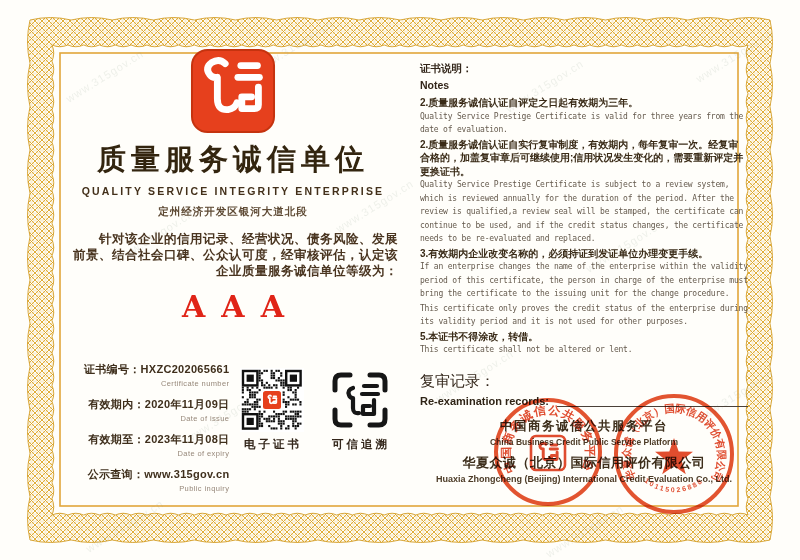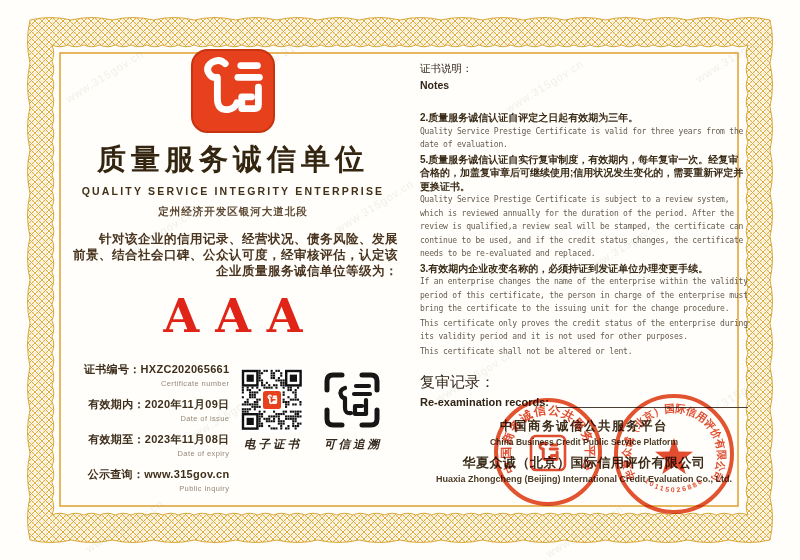--- a/index.html
+++ b/index.html
@@ -18,32 +18,32 @@
   .wm:nth-of-type(11){left:80px;top:520px;} .wm:nth-of-type(12){left:540px;top:525px;}
   
   .col-left{position:absolute;left:64px;top:44px;width:338px;text-align:center;color:#362718;}
   .logo{margin:4px auto 0 auto;}
   .title-cn{margin-top:6px;font-size:29px;font-weight:bold;letter-spacing:5px;color:#33250f;}
   .title-en{margin-top:5px;font-size:10.5px;font-weight:bold;letter-spacing:2.2px;color:#43301a;}
   .company{margin-top:11px;font-size:15px;font-weight:bold;letter-spacing:1px;color:#3b2c18;}
   .address{margin-top:8px;font-size:10.5px;font-weight:bold;letter-spacing:1px;color:#5f4b35;}
   .statement{margin:12px 4px 0 4px;text-align:right;text-indent:2em;font-size:12.5px;font-weight:bold;
              line-height:16px;letter-spacing:.5px;color:#4a3520;}
-  .grade{margin-top:10px;font-family:"DejaVu Serif","Liberation Serif",serif;font-size:46px;
+  .grade{margin-top:10px;font-family:"DejaVu Serif","Liberation Serif",serif;font-size:30px;
          font-weight:bold;color:#e02417;letter-spacing:16px;padding-left:16px;}
   .meta{position:absolute;left:20px;top:318px;text-align:right;}
   .meta-cn{font-size:11px;font-weight:bold;color:#3f2f1c;letter-spacing:.3px;}
   .meta-en{font-size:7.5px;color:#97887a;letter-spacing:.4px;margin:2px 0 9px 0;}
-  .badges{position:absolute;left:176px;top:324px;display:flex;gap:14px;font-style:italic;}
+  .badges{position:absolute;left:176px;top:324px;display:flex;gap:22px;}
   .badge{width:66px;text-align:center;}
   .badge-label{margin-top:5px;font-size:11.5px;font-weight:bold;letter-spacing:3px;color:#33261a;}
   
   .col-right{position:absolute;left:420px;top:62px;width:328px;color:#33261a;}
-  .notes-h-cn{font-size:10.5px;font-weight:normal;margin-bottom:3px;}
-  .notes-h-en{font-size:10.5px;font-weight:bold;margin-bottom:20px;}
+  .notes-h-cn{font-size:10.5px;font-weight:bold;margin-bottom:3px;}
+  .notes-h-en{font-size:10.5px;font-weight:bold;margin-bottom:5px;}
   .note-cn{font-size:10px;font-weight:bold;color:#3a2b17;line-height:13.5px;margin:0;}
   .note-en{font-family:"DejaVu Sans Mono","Liberation Mono",monospace;font-size:8px;color:#64594c;
            line-height:13.5px;letter-spacing:-.2px;margin:0 0 1px 0;}
   .reexam{margin-top:15px;}
   .reexam-cn{font-size:15px;font-weight:normal;}
   .reexam-row{display:flex;align-items:flex-end;margin-top:3px;}
   .reexam-en{font-size:11px;font-weight:bold;color:#2f2416;}
   .reexam-line{flex:1;border-bottom:1.5px solid #4a4038;margin-left:8px;height:12px;}
   .issuers{position:absolute;left:0;right:0;top:356px;text-align:center;}
   .iss1-cn{font-size:12.5px;font-weight:bold;letter-spacing:1.5px;color:#3d2e1b;}
@@ -356,25 +356,26 @@
       </div>
     </div>
   </div>
 
   <div class="col-right">
     <div class="notes-h-cn">证书说明：</div>
     <div class="notes-h-en">Notes</div>
 
     <p class="note-cn">2.质量服务诚信认证自评定之日起有效期为三年。</p>
     <p class="note-en">Quality Service Prestige Certificate is valid for three years from the date of evaluation.</p>
-    <p class="note-cn">5.质量服务诚信认证自实行复审制度，有效期内，每年复审一次。经复审合格的，加盖复审章后可继续使用;信用状况发生变化的，需要重新评定并更换证书。</p>
+    <p class="note-cn">2.质量服务诚信认证自实行复审制度，有效期内，每年复审一次。经复审合格的，加盖复审章后可继续使用;信用状况发生变化的，需要重新评定并更换证书。</p>
     <p class="note-en">Quality Service Prestige Certificate is subject to a review system, which is reviewed annually for the duration of the period. After the review is qualified,a review seal will be stamped, the certificate can continue to be used, and if the credit status changes, the certificate needs to be re-evaluated and replaced.</p>
     <p class="note-cn">3.有效期内企业改变名称的，必须持证到发证单位办理变更手续。</p>
     <p class="note-en">If an enterprise changes the name of the enterprise within the validity period of this certificate, the person in charge of the enterprise must bring the certificate to the issuing unit for the change procedure.</p>
     <p class="note-en">This certificate only proves the credit status of the enterprise during its validity period and it is not used for other purposes.</p>
+    <p class="note-cn">5.本证书不得涂改，转借。</p>
     <p class="note-en">This certificate shall not be altered or lent.</p>
 
     <div class="reexam">
       <div class="reexam-cn">复审记录：</div>
       <div class="reexam-row">
         <span class="reexam-en">Re-examination records:</span>
         <span class="reexam-line"></span>
       </div>
     </div>
 

